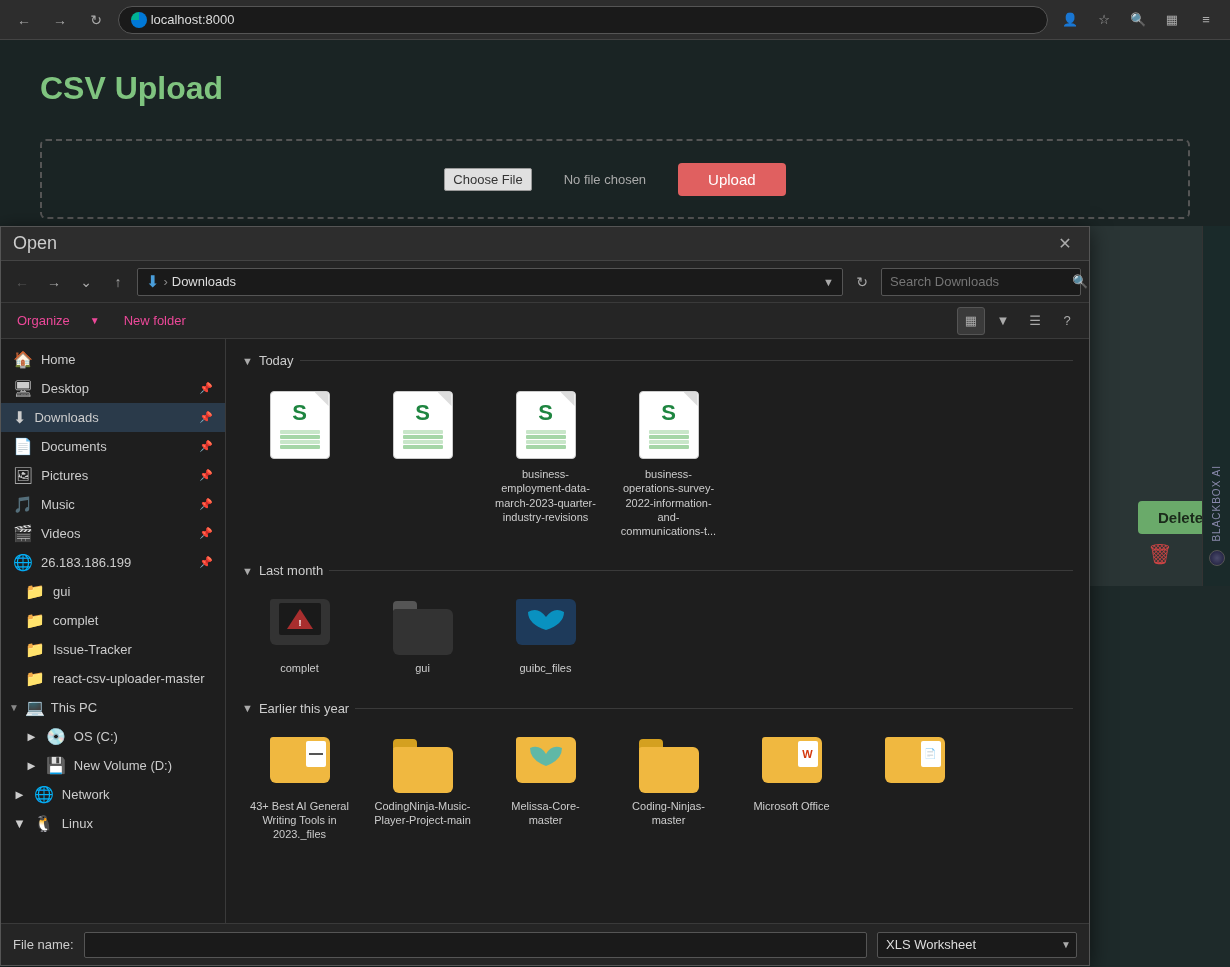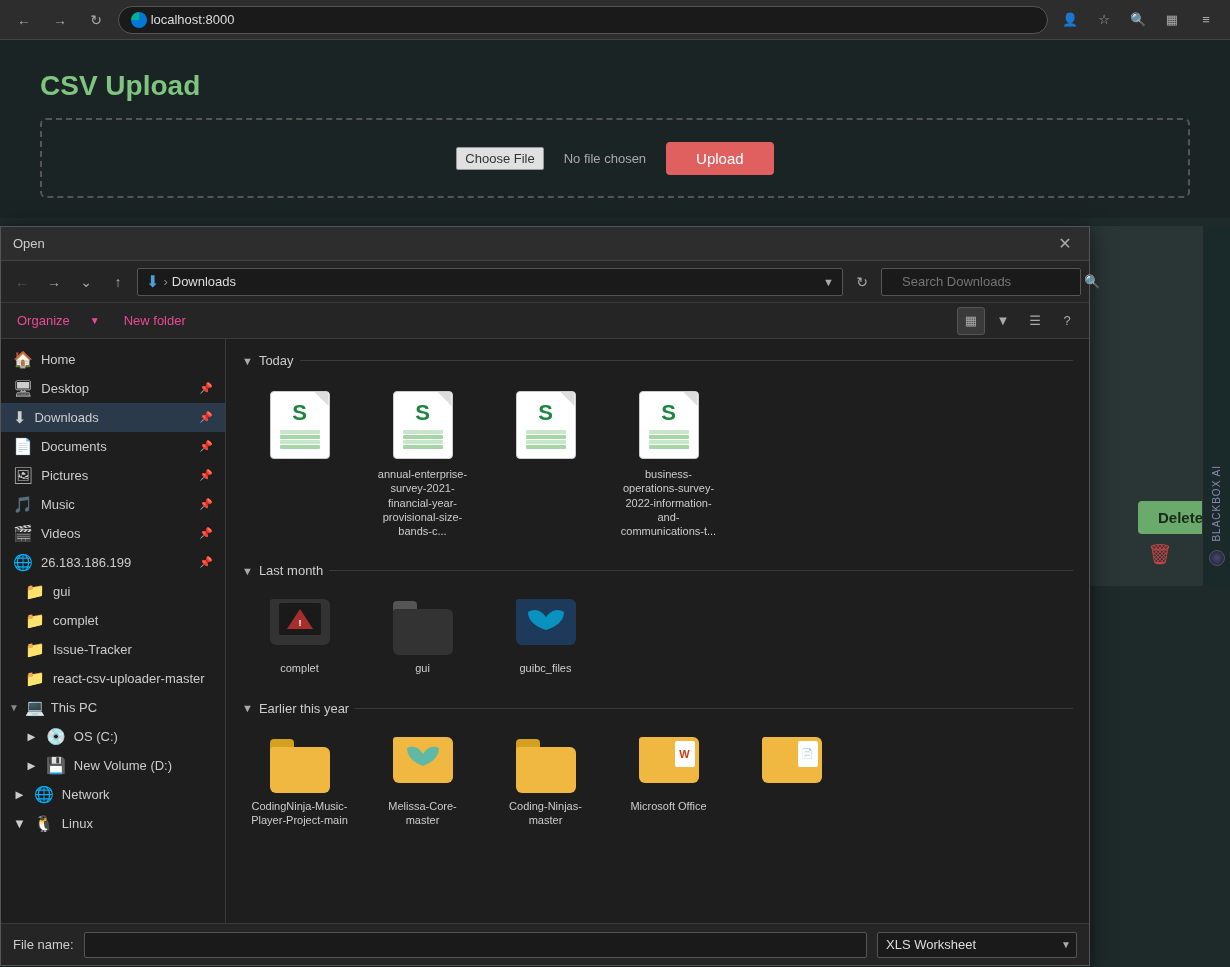--- a/index.html
+++ b/index.html
@@ -60,33 +60,33 @@
       display: flex; align-items: center; justify-content: center;
       border-radius: 4px;
     }
 
     
     .page-bg {
       background: #1a2424;
       padding: 30px 40px 20px;
     }
     .page-title {
-      font-size: 28px;
+      font-size: 32px;
       font-weight: bold;
       color: #7fc47f;
-      margin-bottom: 16px;
+      margin-bottom: 32px;
     }
     .upload-area {
       border: 2px dashed #555;
       border-radius: 6px;
       height: 80px;
       display: flex;
       align-items: center;
       justify-content: center;
-      gap: 20px;
+      gap: 32px;
       margin-bottom: 0;
     }
     .choose-file-btn {
       background: #e0e0e0;
       color: #333;
       border: 1px solid #999;
       padding: 3px 8px;
       font-size: 13px;
       cursor: pointer;
       border-radius: 2px;
@@ -121,21 +121,21 @@
     .dialog-titlebar {
       background: #2d2d2d;
       height: 34px;
       display: flex;
       align-items: center;
       padding: 0 12px;
       justify-content: space-between;
       border-bottom: 1px solid #444;
     }
     .dialog-title {
-      font-size: 13px;
+      font-size: 18px;
       color: #ccc;
       display: flex;
       align-items: center;
       gap: 8px;
     }
     .dialog-close {
       width: 24px; height: 24px;
       background: transparent;
       border: none;
       color: #aaa;
@@ -199,21 +199,21 @@
       cursor: pointer;
       display: flex; align-items: center; justify-content: center;
       border-radius: 3px;
     }
     .search-box {
       width: 200px;
       height: 28px;
       background: #1a1a1a;
       border: 1px solid #555;
       color: #ddd;
-      padding: 0 20px;
+      padding: 0 8px;
       font-size: 13px;
       border-radius: 2px;
       display: flex;
       align-items: center;
       gap: 6px;
     }
     .search-box input {
       background: transparent;
       border: none;
       color: #ddd;
@@ -702,38 +702,38 @@
                 <div style="width:40px;">
                   <div class="csv-line"></div>
                   <div class="csv-line csv-line-dark"></div>
                   <div class="csv-line"></div>
                   <div class="csv-line csv-line-dark"></div>
                 </div>
               </div>
               <div style="position:absolute;top:0;right:0;width:14px;height:14px;background:#ddd;clip-path:polygon(100% 0,0 0,100% 100%);"></div>
             </div>
           </div>
-          <div class="file-label">annual-enterprise-survey-2021-financial-year-provisional-size-bands-c...</div>
         </div>
 
         <div class="file-item">
           <div class="file-icon-csv">
             <div class="csv-icon-bg" style="background:#fff;">
               <div class="csv-inner">
                 <div style="font-size:22px;color:#1e8540;font-weight:bold;">S</div>
                 <div style="width:40px;">
                   <div class="csv-line"></div>
                   <div class="csv-line csv-line-dark"></div>
                   <div class="csv-line"></div>
                   <div class="csv-line csv-line-dark"></div>
                 </div>
               </div>
               <div style="position:absolute;top:0;right:0;width:14px;height:14px;background:#ddd;clip-path:polygon(100% 0,0 0,100% 100%);"></div>
             </div>
           </div>
+          <div class="file-label">business-employment-data-march-2023-quarter-industry-revisions</div>
         </div>
 
         <div class="file-item">
           <div class="file-icon-csv">
             <div class="csv-icon-bg" style="background:#fff;">
               <div class="csv-inner">
                 <div style="font-size:22px;color:#1e8540;font-weight:bold;">S</div>
                 <div style="width:40px;">
                   <div class="csv-line"></div>
                   <div class="csv-line csv-line-dark"></div>
@@ -794,20 +794,31 @@
       </div>
 
       <div class="section-header">
         <span class="section-toggle">▼</span>
         <span class="section-label">Earlier this year</span>
         <div class="section-divider"></div>
       </div>
       <div class="files-grid">
 
 
+        <div class="file-item">
+          <div class="folder-icon-wrap">
+            <div class="folder-tab" style="background:#d4a020;"></div>
+            <div class="folder-body" style="background:#f0b840;position:relative;">
+              <div style="position:absolute;top:4px;right:4px;width:20px;height:26px;background:white;border-radius:2px;display:flex;align-items:center;justify-content:center;">
+                <div style="width:14px;height:2px;background:#555;margin:1px 0;"></div>
+              </div>
+            </div>
+          </div>
+          <div class="file-label">43+ Best AI General Writing Tools in 2023._files</div>
+        </div>
 
         <div class="file-item">
           <div class="folder-icon-wrap">
             <div class="folder-tab" style="background:#d4a020;"></div>
             <div class="folder-body" style="background:#f0b840;"></div>
           </div>
           <div class="file-label">CodingNinja-Music-Player-Project-main</div>
         </div>
 
         <div class="file-item">

